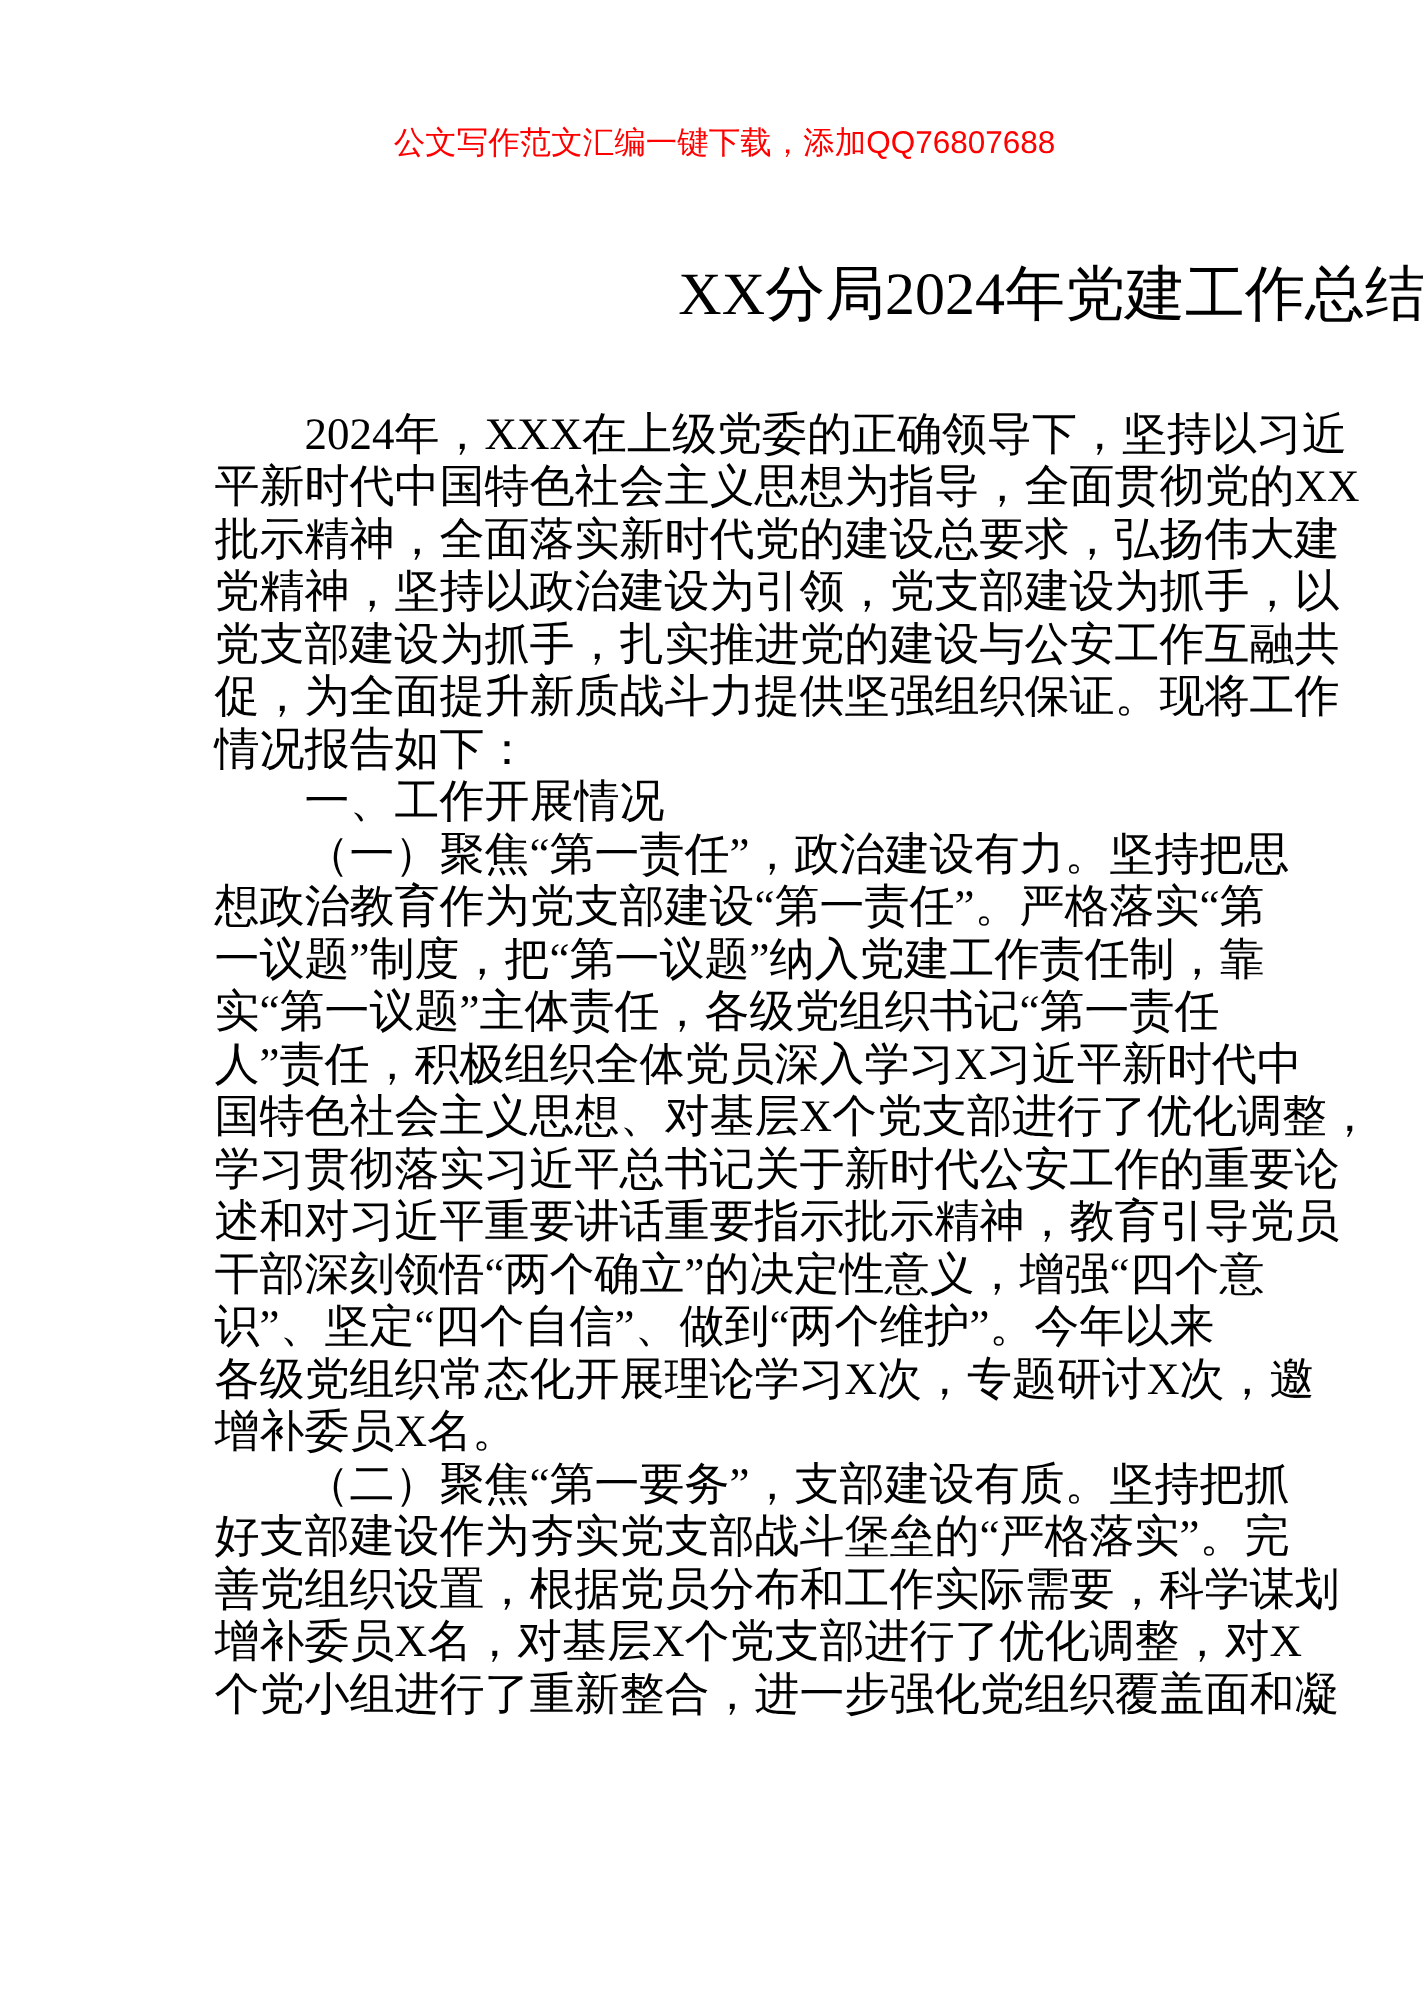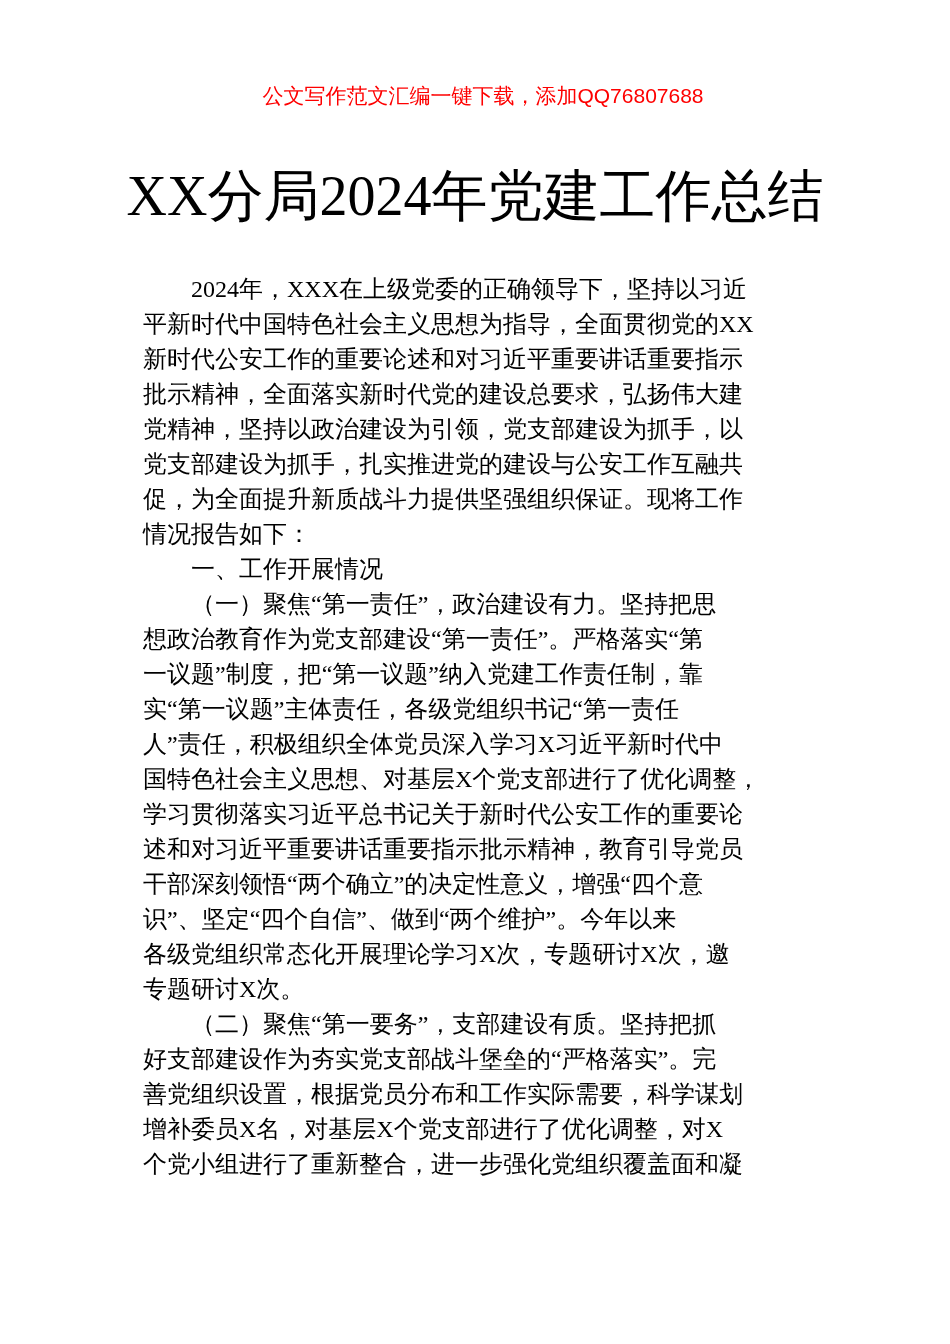--- a/index.html
+++ b/index.html
@@ -25,34 +25,34 @@
     font-size: 21px;
     line-height: 24px;
     font-weight: 400;
   }
 
   .doc-title {
     position: absolute;
     top: 170px;
     left: 0;
     right: 0;
-    text-align: center;
+    text-align: right;
     font-family: "Liberation Serif", "DejaVu Serif", serif;
-    font-size: 56px;
+    font-size: 40px;
     line-height: 52px;
     font-weight: 400;
     color: #000000;
   }
 
   .doc-body {
     position: absolute;
     top: 272px;
     left: 143px;
     width: 664px;
-    font-size: 24px;
+    font-size: 30px;
     line-height: 35px;
     color: #000000;
   }
 
   .doc-body .line {
     height: 35px;
     white-space: nowrap;
     overflow: visible;
   }
 
@@ -65,39 +65,38 @@
 
 <div class="page">
 
   <div class="promo" style="color: rgb(254, 0, 0); margin-left: 16px;">公文写作范文汇编一键下载，添加QQ76807688</div>
 
   <h1 class="doc-title">XX分局2024年党建工作总结</h1>
 
   <div class="doc-body">
       <div class="line indent">2024年，XXX在上级党委的正确领导下，坚持以习近</div>
       <div class="line">平新时代中国特色社会主义思想为指导，全面贯彻党的XX</div>
-      <div class="line">新时代公安工作的重要论述和对习近平重要讲话重要指示</div>
       <div class="line">批示精神，全面落实新时代党的建设总要求，弘扬伟大建</div>
       <div class="line">党精神，坚持以政治建设为引领，党支部建设为抓手，以</div>
       <div class="line">党支部建设为抓手，扎实推进党的建设与公安工作互融共</div>
       <div class="line">促，为全面提升新质战斗力提供坚强组织保证。现将工作</div>
       <div class="line">情况报告如下：</div>
       <div class="line indent">一、工作开展情况</div>
       <div class="line indent">（一）聚焦“第一责任”，政治建设有力。坚持把思</div>
       <div class="line">想政治教育作为党支部建设“第一责任”。严格落实“第</div>
       <div class="line">一议题”制度，把“第一议题”纳入党建工作责任制，靠</div>
       <div class="line">实“第一议题”主体责任，各级党组织书记“第一责任</div>
       <div class="line">人”责任，积极组织全体党员深入学习X习近平新时代中</div>
       <div class="line">国特色社会主义思想、对基层X个党支部进行了优化调整，</div>
       <div class="line">学习贯彻落实习近平总书记关于新时代公安工作的重要论</div>
       <div class="line">述和对习近平重要讲话重要指示批示精神，教育引导党员</div>
       <div class="line">干部深刻领悟“两个确立”的决定性意义，增强“四个意</div>
       <div class="line">识”、坚定“四个自信”、做到“两个维护”。今年以来</div>
       <div class="line">各级党组织常态化开展理论学习X次，专题研讨X次，邀</div>
-      <div class="line">专题研讨X次。</div>
+      <div class="line">增补委员X名。</div>
       <div class="line indent">（二）聚焦“第一要务”，支部建设有质。坚持把抓</div>
       <div class="line">好支部建设作为夯实党支部战斗堡垒的“严格落实”。完</div>
       <div class="line">善党组织设置，根据党员分布和工作实际需要，科学谋划</div>
       <div class="line">增补委员X名，对基层X个党支部进行了优化调整，对X</div>
       <div class="line">个党小组进行了重新整合，进一步强化党组织覆盖面和凝</div>
     </div>
 
 </div>
 
 </body></html>

